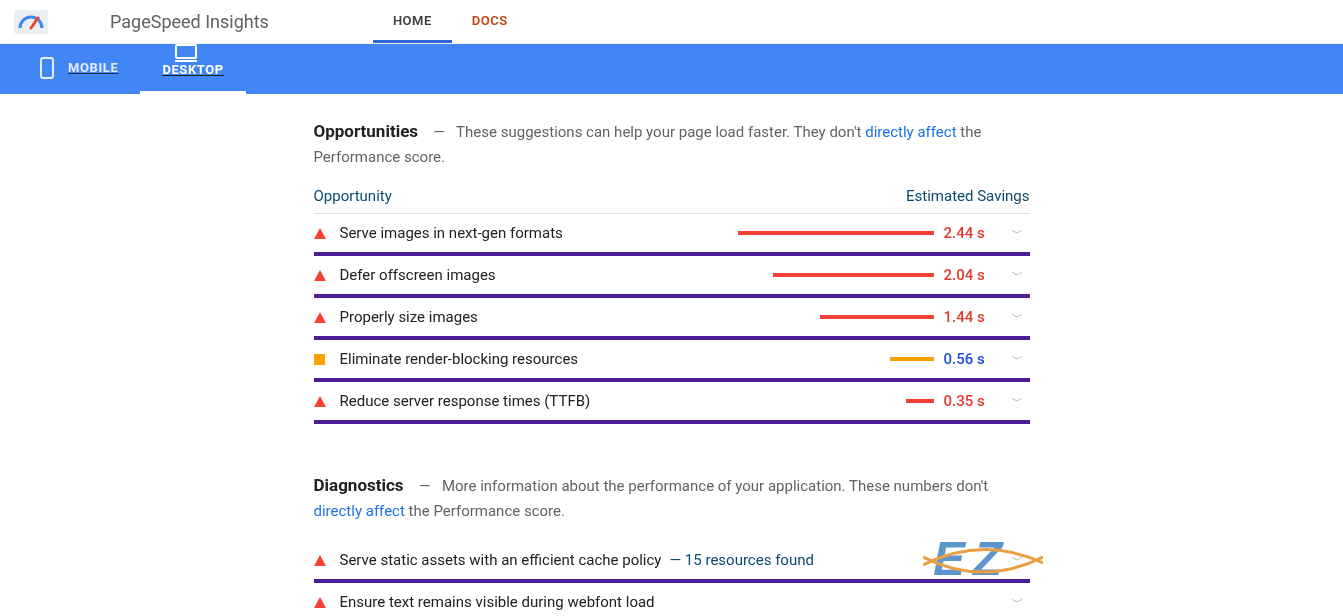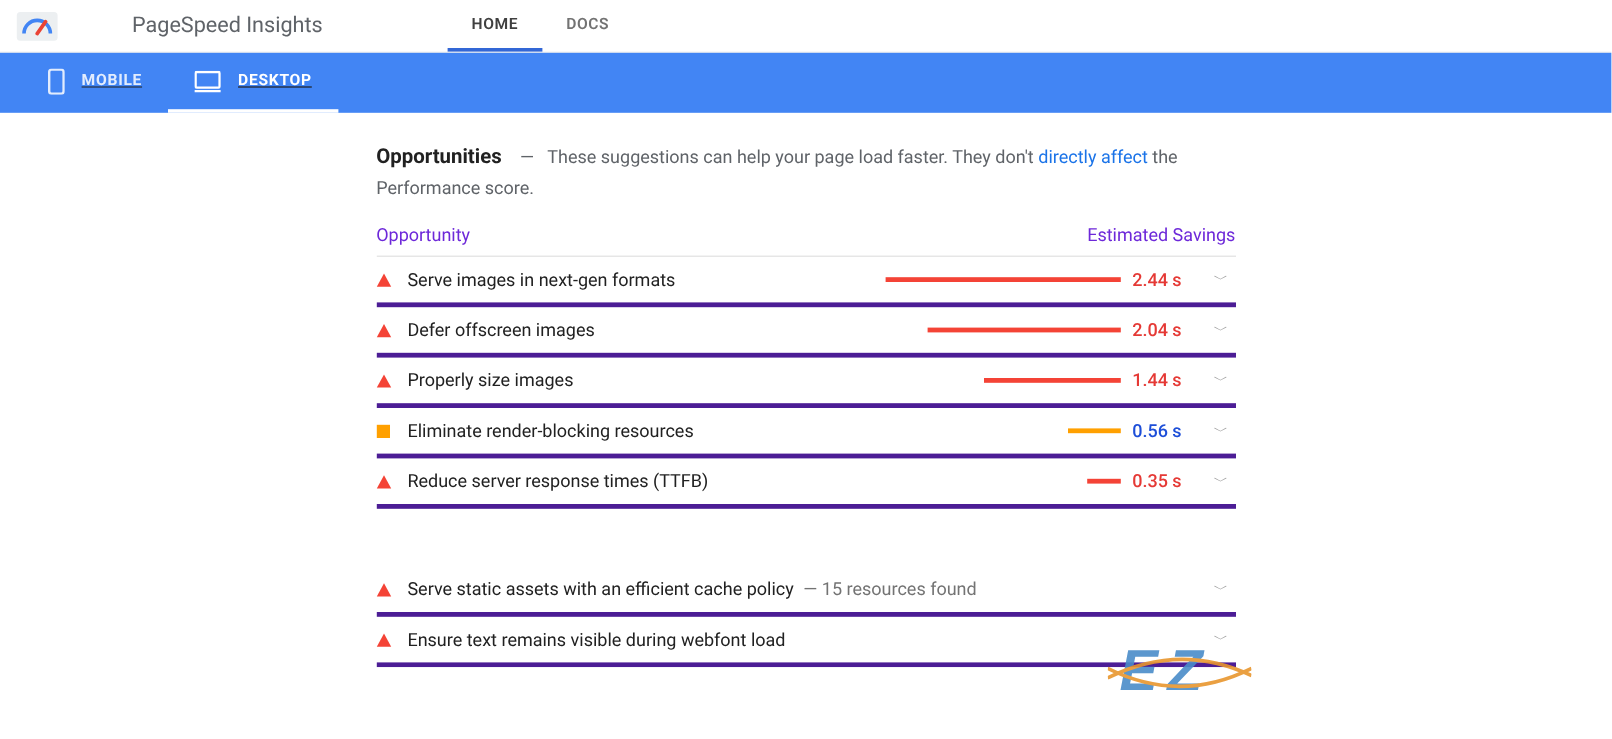--- a/index.html
+++ b/index.html
@@ -34,21 +34,21 @@
     font-weight: 400;
     margin-right: 60px;
   }
   .topnav { display:flex; height:100%; }
   .topnav a {
     display:flex; align-items:center;
     padding: 0 20px;
     font-size: 13px;
     font-weight: 600;
     letter-spacing: 0.5px;
-    color:#737373;
+    color:#c2410c;
     text-decoration:none;
     border-bottom: 3px solid transparent;
     cursor:pointer;
   }
   .topnav a.active { color:#404040; border-bottom-color:#3367d6; }
 
   
   .device-tabs {
     background:#4285f4;
     height:50px;
@@ -61,53 +61,53 @@
     display:flex; align-items:center;
     color:#fff;
     opacity:0.85;
     padding: 0 22px;
     font-size:13px;
     font-weight:700;
     letter-spacing:0.6px;
     border-bottom:3px solid transparent;
     cursor:pointer;
   }
-  .device-tab.active { opacity:1; border-bottom-color:#fff; }
+  .device-tab.active { opacity:1; border-bottom-color:#fff;flex-direction:column; }
   .device-tab .dicon { margin-right:14px; display:inline-flex; }
 
   
   .content {
     max-width: 716px;
     margin: 0 auto;
     padding-top: 24px;
   }
   .section-head {
     font-size: 15px;
     color:#5f6368;
     line-height:1.6;
     margin-bottom:18px;
   }
   .section-head b { color:#212121; font-size:17px; font-weight:700; }
   .section-head .dash { margin:0 4px; }
   .section-head a { color:#1a73e8; text-decoration:none; }
 
   .list-header {
     display:flex; justify-content:space-between;
-    color:#6d28d9; font-size:15px;
+    color:#0c4a6e; font-size:15px;
     padding-bottom:8px;
     border-bottom:1px solid #e0e0e0;
   }
   .audit-row {
     display:flex; align-items:center;
     height:42px;
     border-bottom:4px solid #4c1d95;
   }
   .audit-row .icon { width:22px; display:flex; justify-content:flex-start; }
   .audit-row .title { flex:0 0 auto; color:#212121; font-size:15px; padding-left:4px; }
-  .audit-row .title .extra-red { color:#737373; padding-left:8px; }
+  .audit-row .title .extra-red { color:#0c4a6e; padding-left:8px; }
   .audit-row .spacer { flex:1; }
   .audit-row .bar-wrap { width:196px; height:4px; position:relative; margin-right:10px; }
   .audit-row .bar { position:absolute; right:0; top:0; height:4px; background:#f44336; }
   .audit-row .bar.warn { background:#ffa000; }
   .audit-row .savings { width:62px; text-align:left; font-size:15px; font-weight:500;}
   .audit-row .savings.red { color:#e53935; }
   .audit-row .savings.orange { color:#1d4ed8; }
   .audit-row .chev { width:24px; text-align:center; color:#9e9e9e; font-size:12px; }
   .tri-red { width:0;height:0;border-left:6px solid transparent;border-right:6px solid transparent;border-bottom:11px solid #f44336;}
   .sq-orange { width:11px;height:11px;background:#ffa000; }
@@ -231,20 +231,25 @@
         <span class="bar-wrap">
           <span class="bar" style="width:14%"></span>
         </span>
         <span class="savings red">0.35 s</span>
         <span class="chev">﹀</span>
       </div>
     </div>
 
   <div class="diagnostics-gap"></div>
 
+  <div class="section-head">
+    <b>Diagnostics</b>
+    <span class="dash">&nbsp;&nbsp;—&nbsp;</span>
+    <span>More information about the performance of your application. These numbers don't </span><a href="#">directly affect</a><span> the Performance score.</span>
+  </div>
 
   <div id="diag-list">
       <div class="audit-row">
         <span class="icon">
           <span class="tri-red"></span>
         </span>
         <span class="title">Serve static assets with an efficient cache policy<span class="extra-red">— 15 resources found</span></span>
         <span class="spacer"></span>
         <span class="chev">﹀</span>
       </div>

